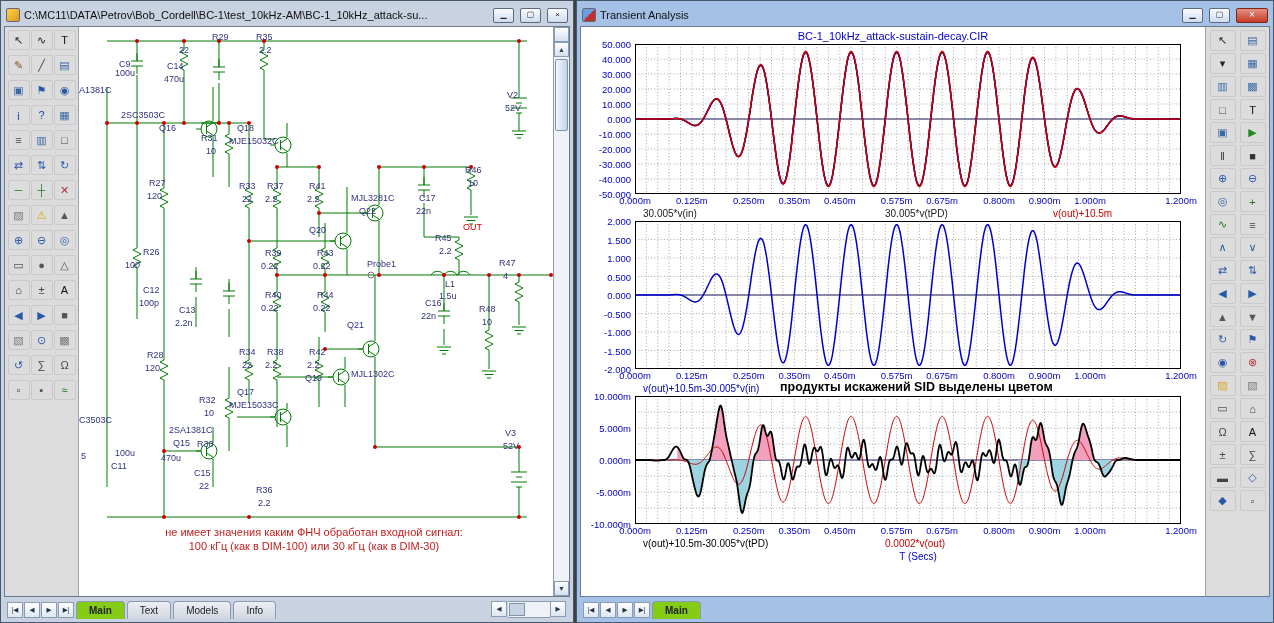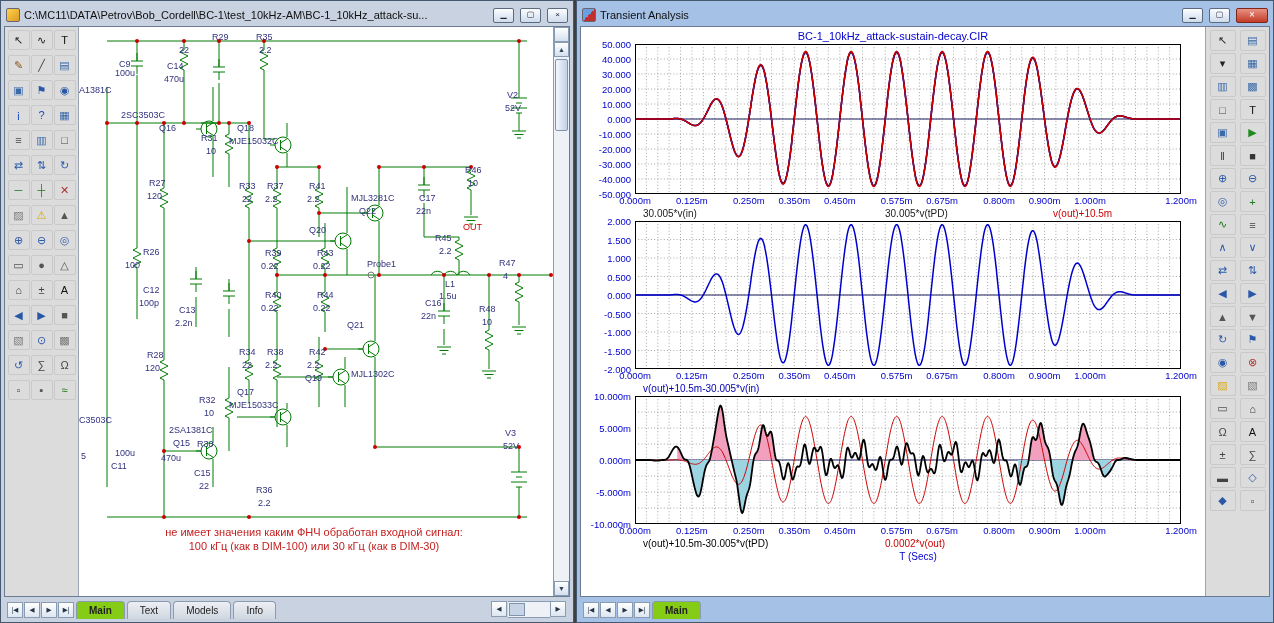--- a/index.html
+++ b/index.html
@@ -550,20 +550,21 @@
             <span class="xtick" style="left: 254.75px;">0.450m</span>
             <span class="xtick" style="left: 311.625px;">0.575m</span>
             <span class="xtick" style="left: 357.125px;">0.675m</span>
             <span class="xtick" style="left: 414px;">0.800m</span>
             <span class="xtick" style="left: 459.5px;">0.900m</span>
             <span class="xtick" style="left: 505px;">1.000m</span>
             <span class="xtick" style="left: 596px;">1.200m</span>
           </div>
           <div class="slrow">
             <span class="slabel-s" style="left: 58px; color: rgb(0, 0, 180);">v(out)+10.5m-30.005*v(in)</span>
+            <span class="ann" style="left: 195px;">продукты искажений SID выделены цветом</span>
           </div>
         </div>
         <div class="plot">
           <div class="pmain" style="height: 128px;">
             <div class="ycol">
               <span class="ytick" style="top: 0px;">10.000m</span>
               <span class="ytick" style="top: 32px;">5.000m</span>
               <span class="ytick" style="top: 64px;">0.000m</span>
               <span class="ytick" style="top: 96px;">-5.000m</span>
               <span class="ytick" style="top: 128px;">-10.000m</span>

